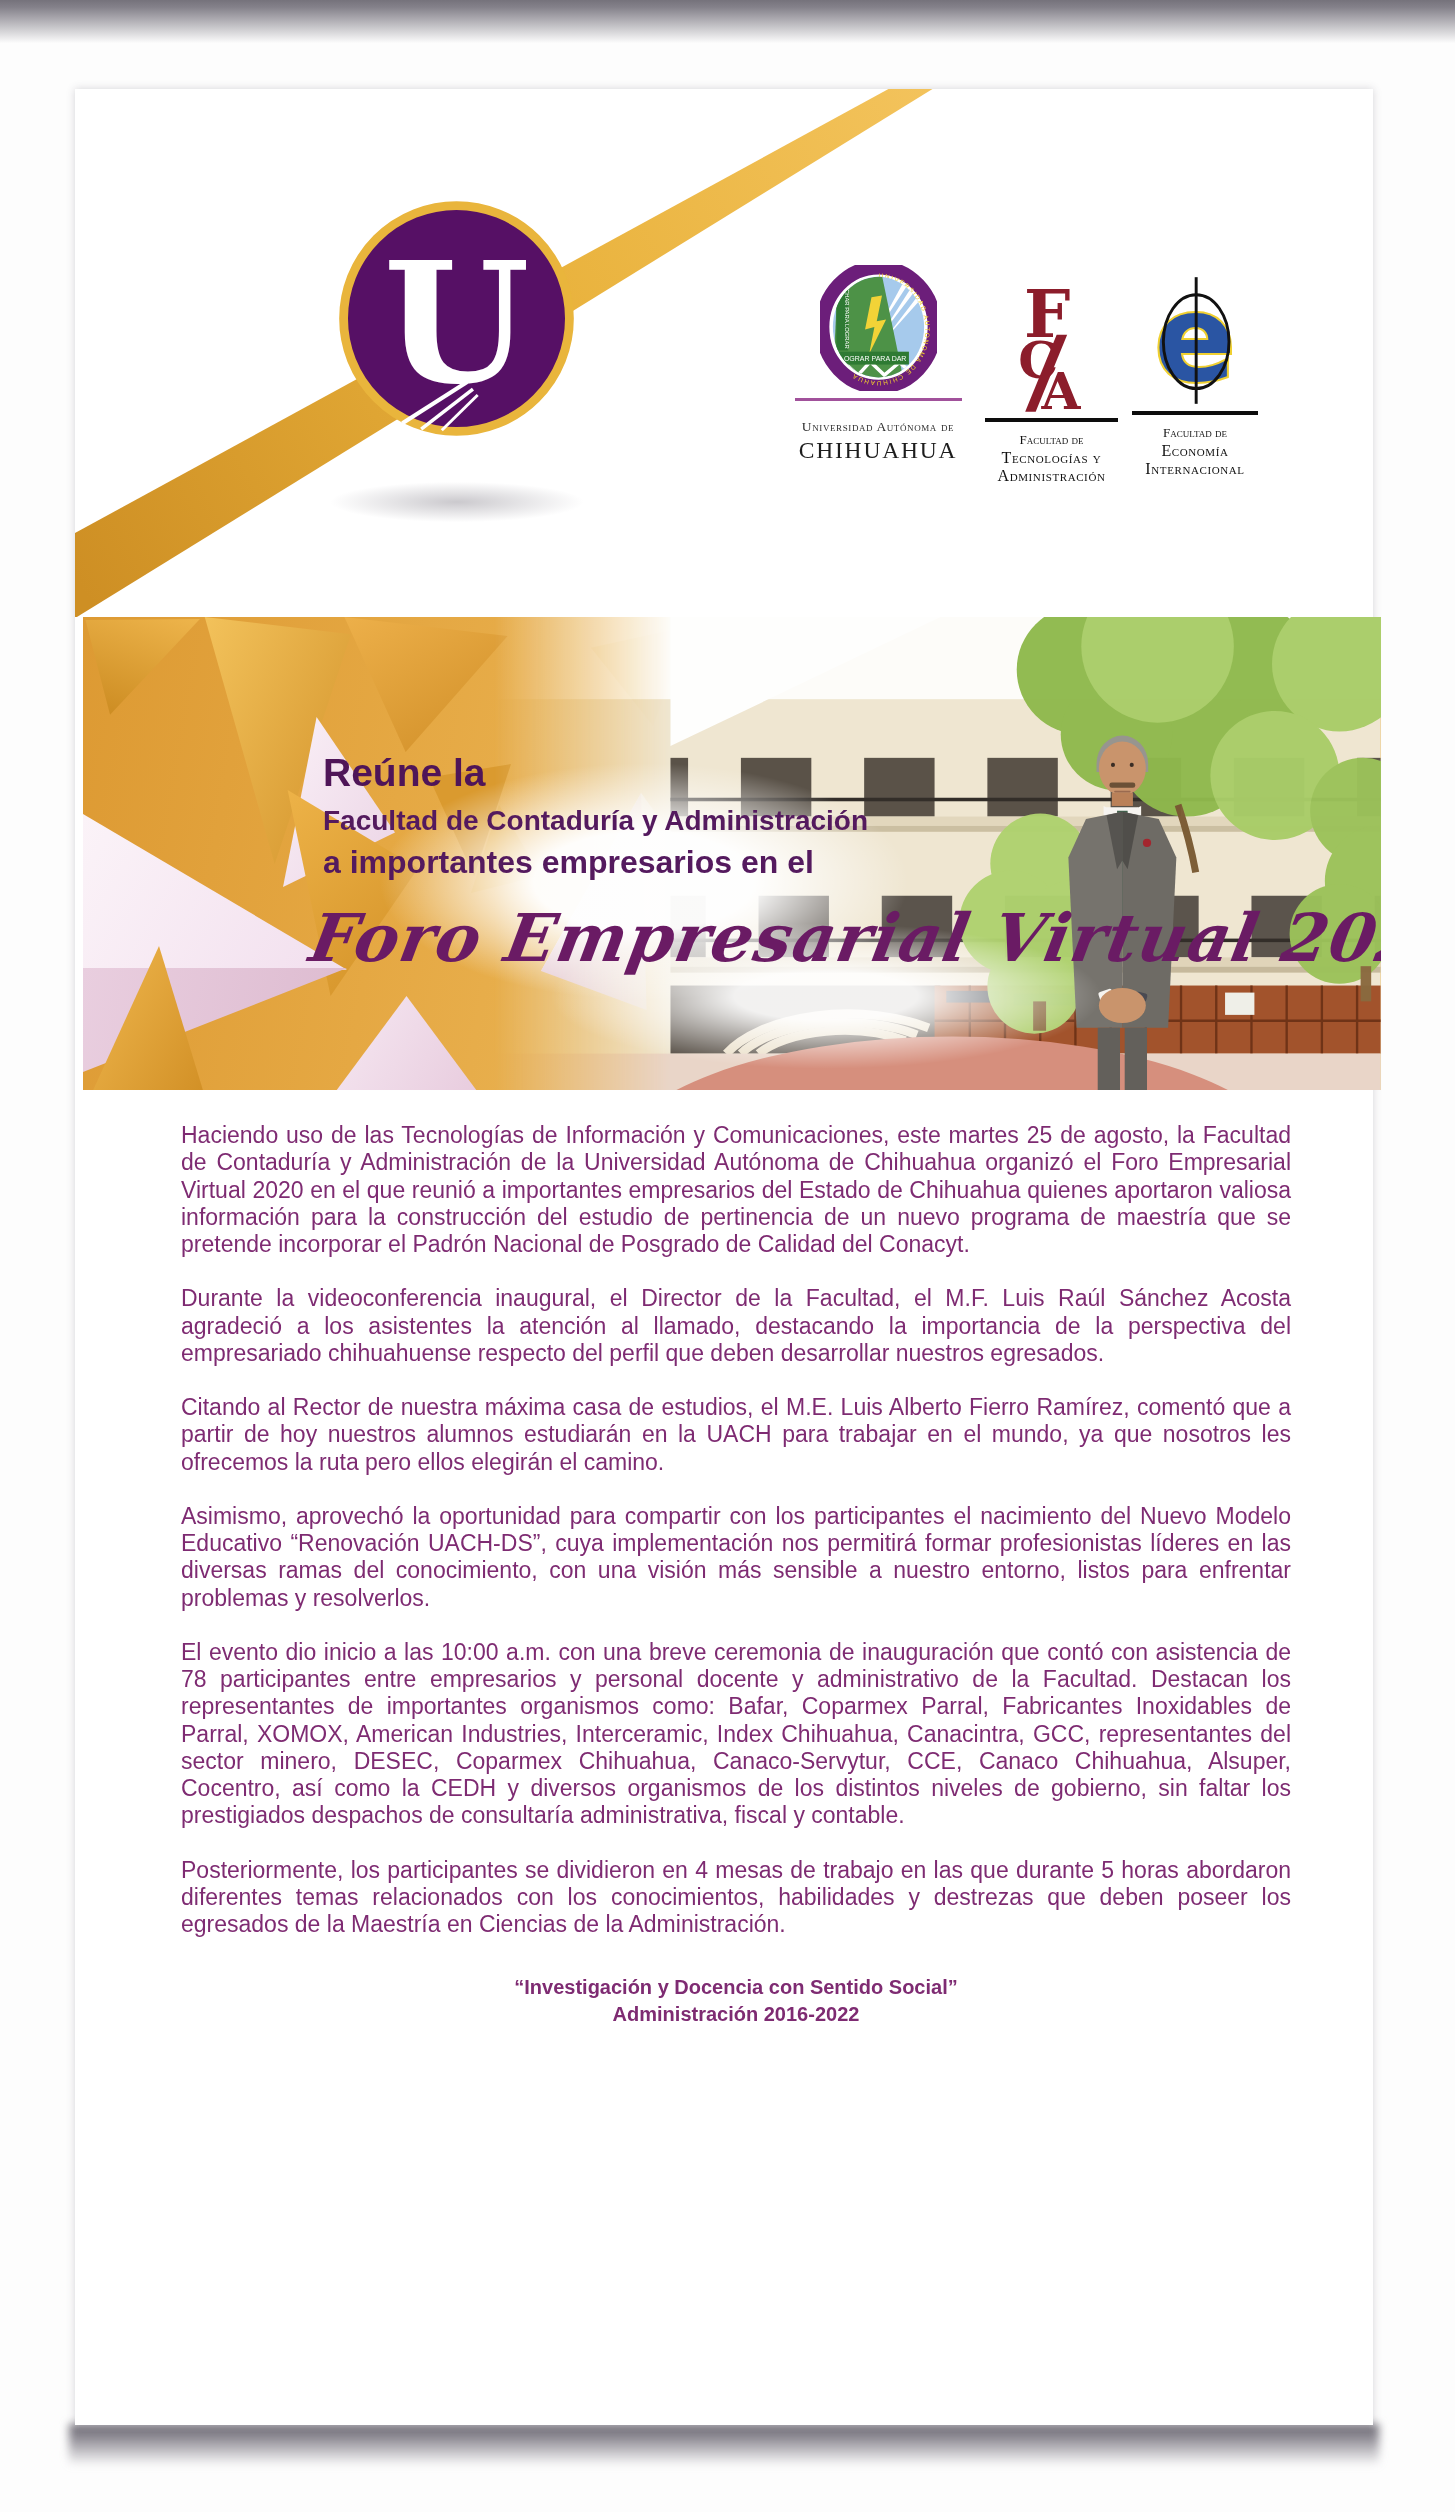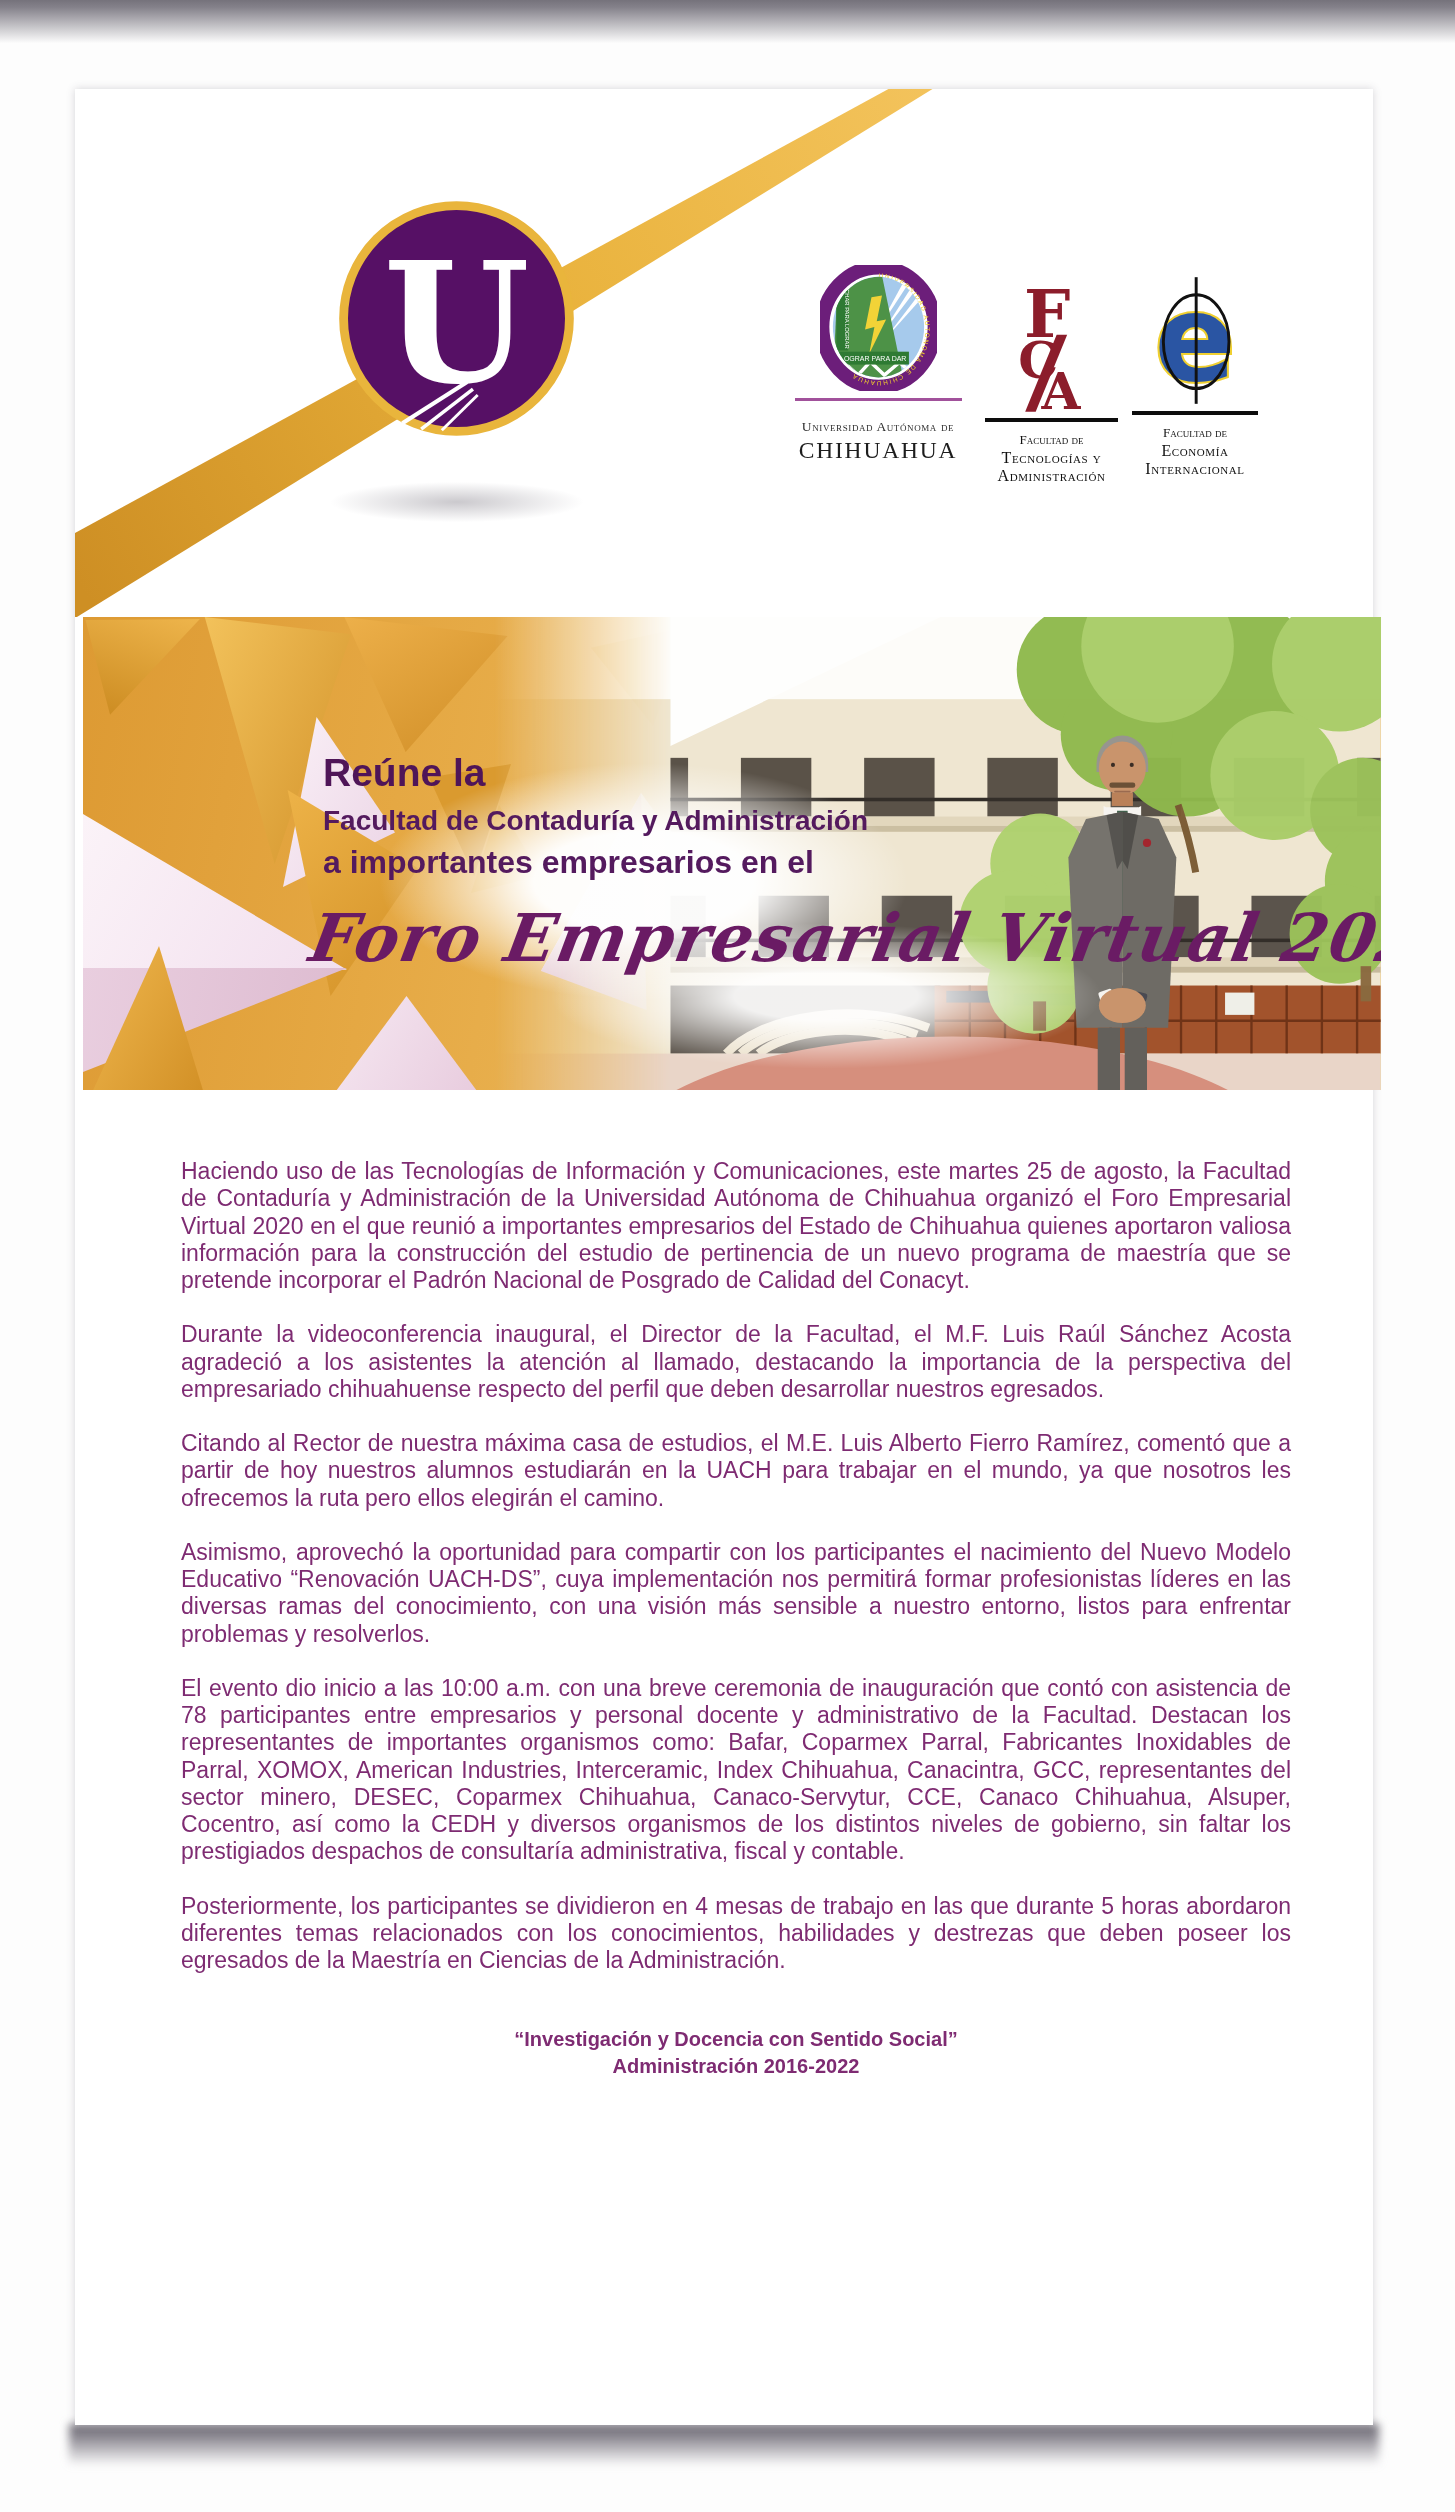--- a/index.html
+++ b/index.html
@@ -81,24 +81,24 @@
       background:radial-gradient(closest-side,rgba(255,255,255,.92) 25%,rgba(255,255,255,0) 75%);}
   .banner-text{position:absolute;left:240px;top:136px;z-index:6;}
   .bt1{font-size:39px;font-weight:bold;color:#4f1558;line-height:1;}
   .bt2{font-size:28px;font-weight:bold;color:#541a5e;line-height:1;margin-top:15.3px;}
   .bt3{font-size:32px;font-weight:bold;color:#541a5e;line-height:1;margin-top:10.6px;}
   .bscript{font-family:"DejaVu Serif",serif;font-style:italic;font-weight:bold;font-size:66px;
       color:#6a1b64;line-height:1;margin-top:27px;margin-left:-11.7px;transform:skewX(-10deg);
       letter-spacing:1.2px;white-space:nowrap;}
   
   .article{position:absolute;left:0;top:1001px;width:1298px;box-sizing:border-box;
-      padding:68px 82px 0 106px;}
+      padding:32px 82px 0 106px;}
   .article p{margin:0 0 27px 0;font-size:23px;line-height:1.185;text-align:justify;
       color:#7e2b72;font-weight:300;}
-  .footer{margin-top:52px;text-align:center;color:#7e2b72;font-weight:bold;
+  .footer{margin-top:36px;text-align:center;color:#7e2b72;font-weight:bold;
       font-size:20px;line-height:1.35;}
 </style>
 </head>
 <body>
 
 <div class="top-vignette"></div>
 <div class="bottom-shadow"></div>
 
 <div class="card">
 

